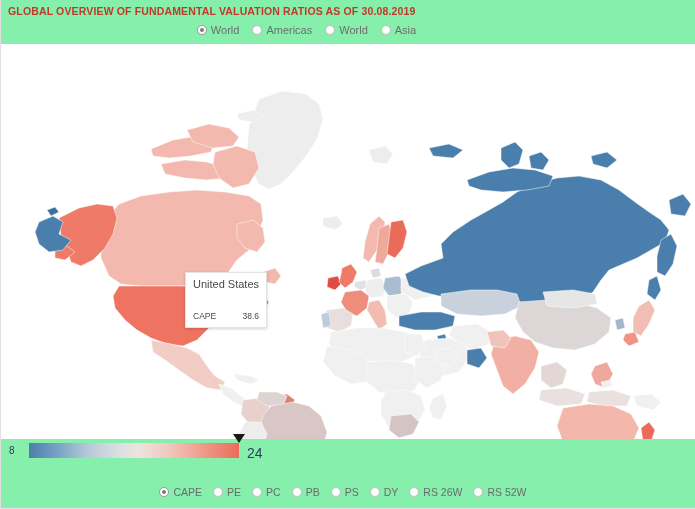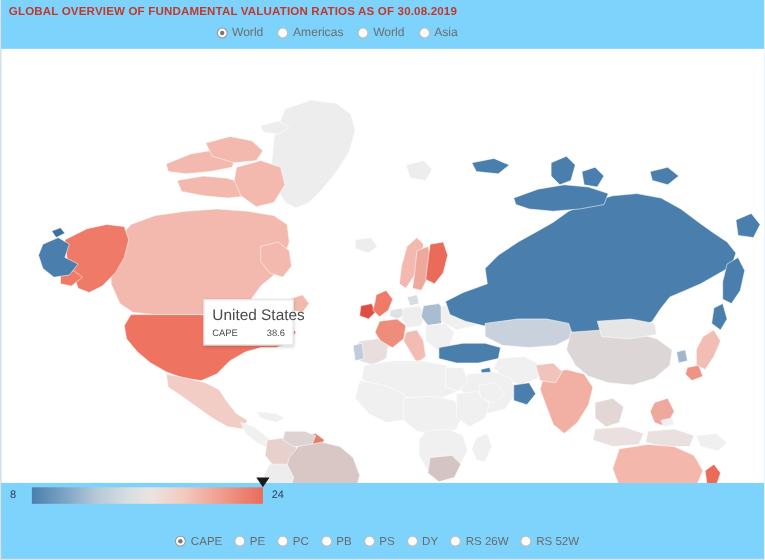--- a/index.html
+++ b/index.html
@@ -8,21 +8,21 @@
     padding: 0;
     background: #ffffff;
   }
   body {
     font-family: "Liberation Sans", sans-serif;
   }
   #app {
     position: relative;
     width: 695px;
     height: 509px;
-    background: #7dd3fc;
+    background: #86efac;
     border-left: 1px solid #e0e0e0;
     border-bottom: 1px solid #e6e6e6;
     box-sizing: border-box;
     overflow: hidden;
     text-decoration: underline;
   }
 
   
   .header {
     position: absolute;
@@ -100,23 +100,23 @@
     top: 272px;
     width: 82px;
     background: #ffffff;
     border: 1px solid #e2e2e2;
     box-shadow: 0 1px 3px rgba(0,0,0,0.18);
     padding: 5px 7px 6px 7px;
     box-sizing: border-box;
     z-index: 40;
   }
   .tt-title {
-    font-size: 14px;
+    font-size: 11px;
     color: #4a4a4a;
-    margin-bottom: 3px;
+    margin-bottom: 21px;
     white-space: nowrap;
   }
   .tt-row {
     display: flex;
     justify-content: space-between;
     font-size: 8.5px;
     color: #4a4a4a;
     white-space: nowrap;
   }
   .tt-key { color: #4a4a4a; }
@@ -133,21 +133,21 @@
   .legend-min {
     position: absolute;
     left: 8px; top: 5px;
     font-size: 10px;
     color: #2f3e5c;
     font-weight: normal;
   }
   .legend-max {
     position: absolute;
     left: 246px; top: 5px;
-    font-size: 10px;
+    font-size: 14px;
     color: #2f3e5c;
   }
   .legend-bar {
     position: absolute;
     left: 28px; top: 3px;
     width: 210px;
     height: 15px;
     background: linear-gradient(to right,
        #4a7fad 0%,
        #7ba3c4 14%,

